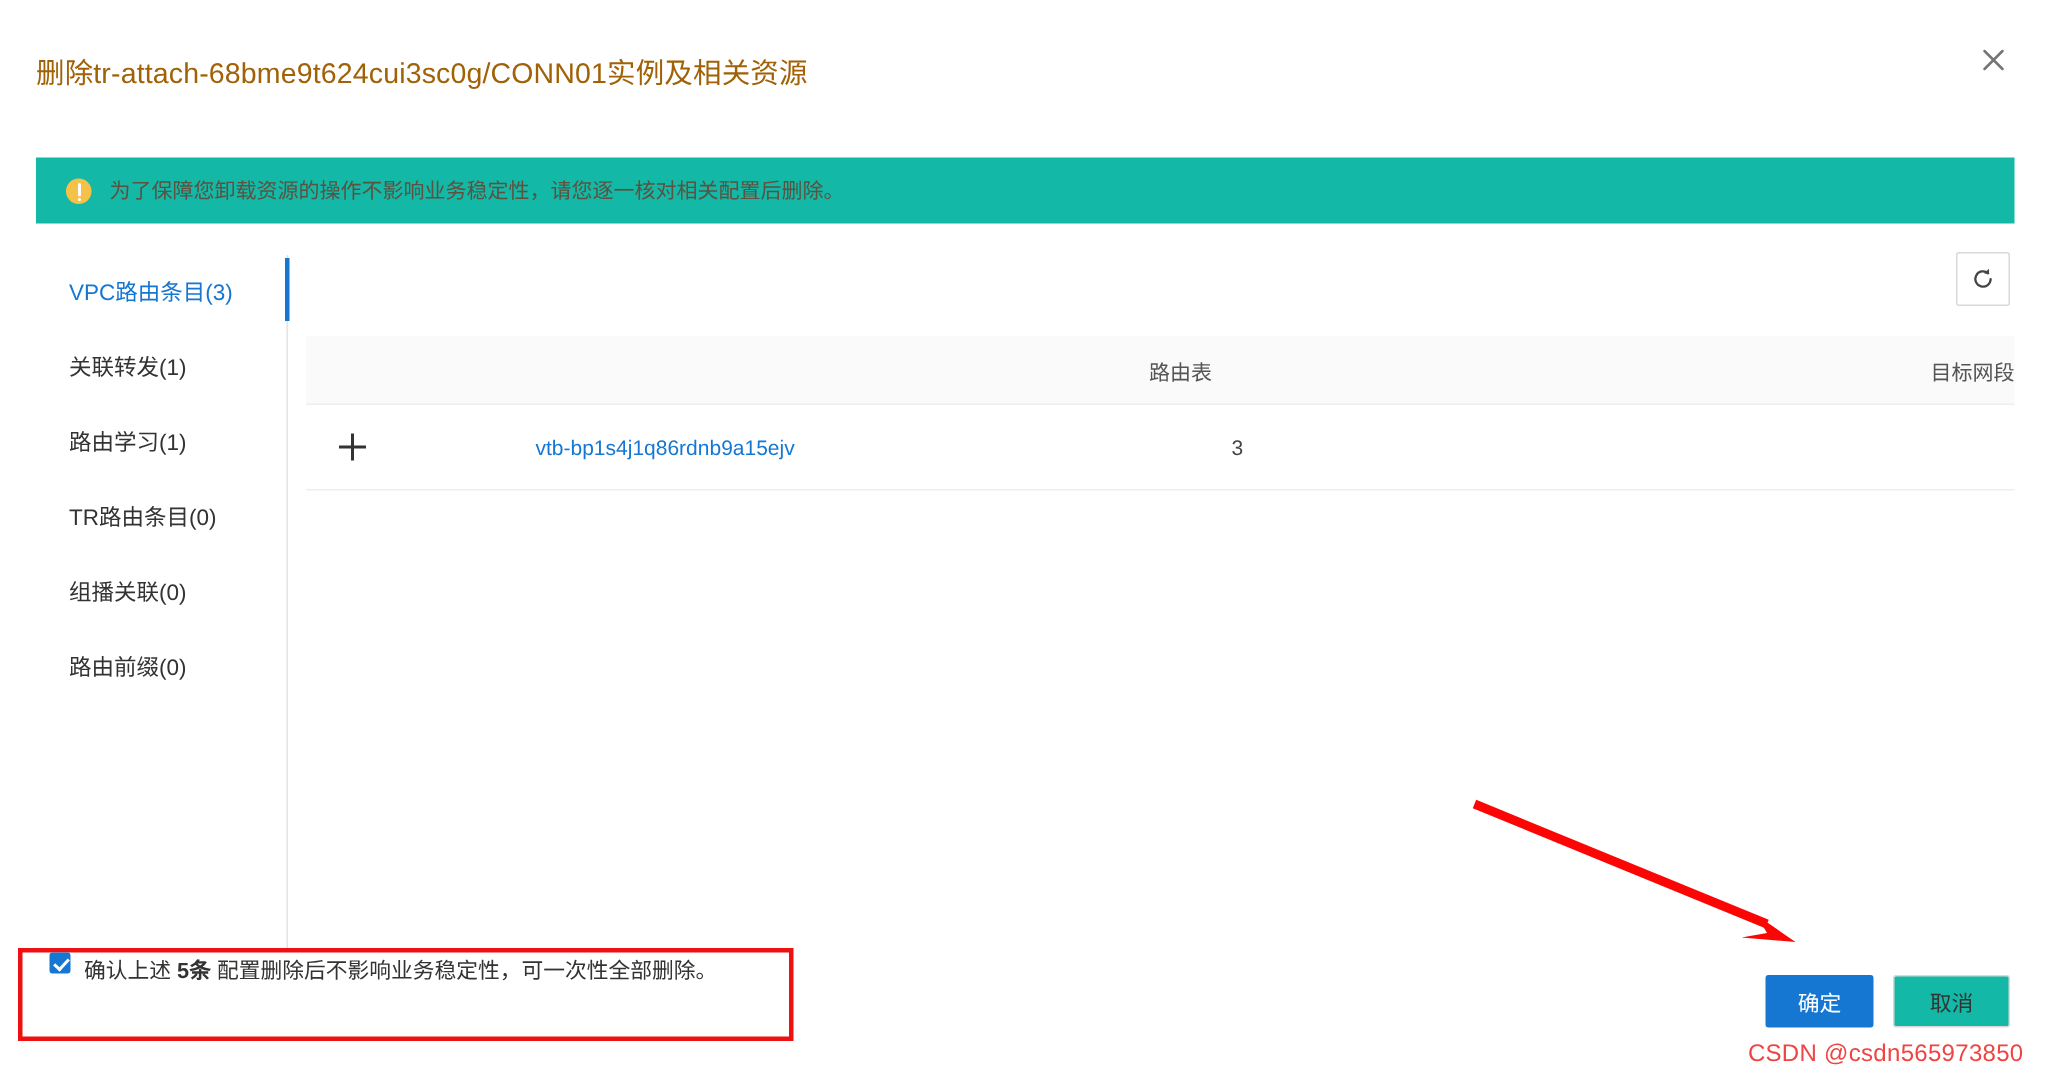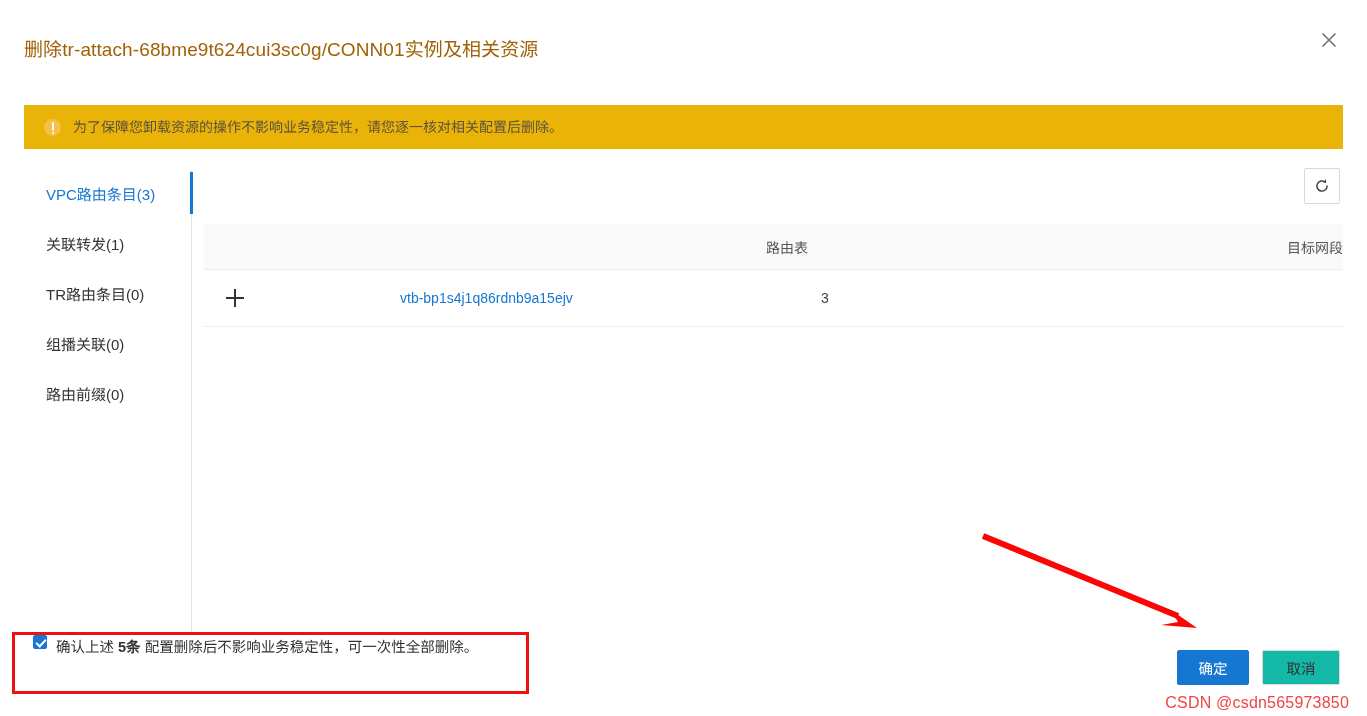--- a/index.html
+++ b/index.html
@@ -62,21 +62,21 @@
   }
   #close-button svg { display: block; }
 
   
   #warning-banner {
     position: absolute;
     left: 24px;
     top: 105px;
     width: 1319px;
     height: 44px;
-    background: #eab308;
+    background: #14b8a6;
     display: flex;
     align-items: center;
     box-sizing: border-box;
     padding-left: 20px;
   }
   .warn-icon {
     width: 17px;
     height: 17px;
     border-radius: 50%;
     background: #f5c149;
@@ -242,21 +242,20 @@
     background: #333333;
   }
   .expand-toggle::before { left: 8px; top: 0;  width: 1.6px; height: 18px; }
   .expand-toggle::after  { left: 0;  top: 8px; width: 18px;  height: 1.6px; }
 
   .rt-link {
     color: #1677d2;
     text-decoration: none;
     font-size: 14px;
     cursor: pointer;
-    margin-left: 43px;
   }
 
   
   #dialog-footer {
     position: absolute;
     left: 0;
     top: 632px;
     width: 1367px;
     height: 84px;
     background: #fff;
@@ -380,20 +379,23 @@
   </div>
 
   <div id="dialog-body">
 
     <div id="sidebar">
       <button class="sidebar-item active">
         <span>VPC路由条目(3)</span>
       </button>
       <button class="sidebar-item">
         <span>关联转发(1)</span>
+      </button>
+      <button class="sidebar-item">
+        <span>路由学习(1)</span>
       </button>
       <button class="sidebar-item">
         <span>TR路由条目(0)</span>
       </button>
       <button class="sidebar-item">
         <span>组播关联(0)</span>
       </button>
       <button class="sidebar-item">
         <span>路由前缀(0)</span>
       </button>

